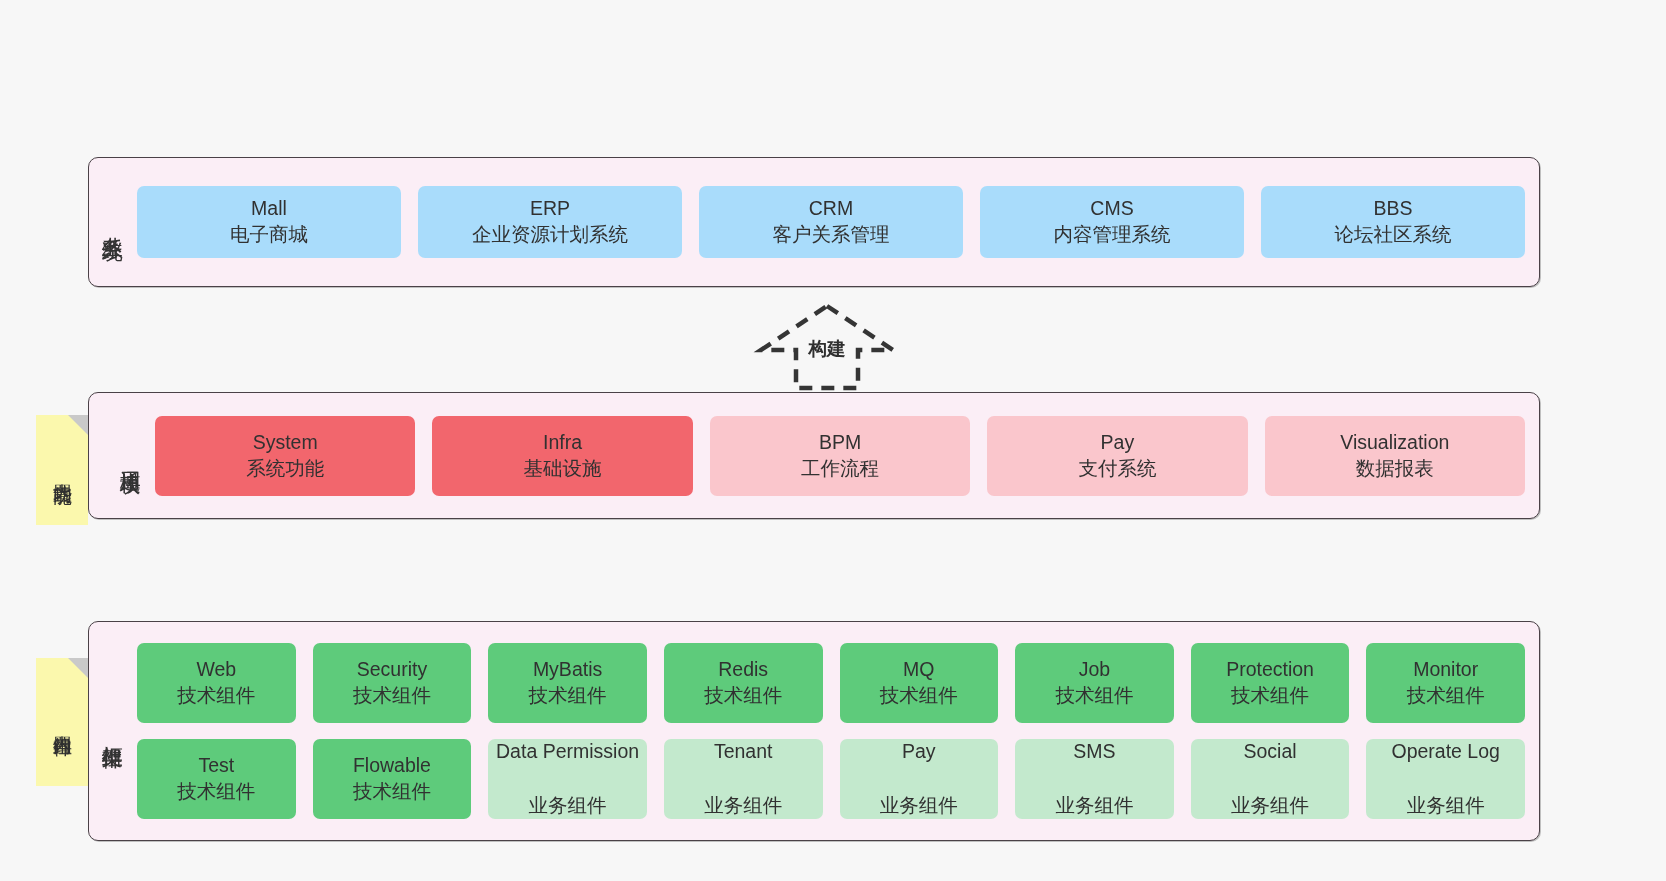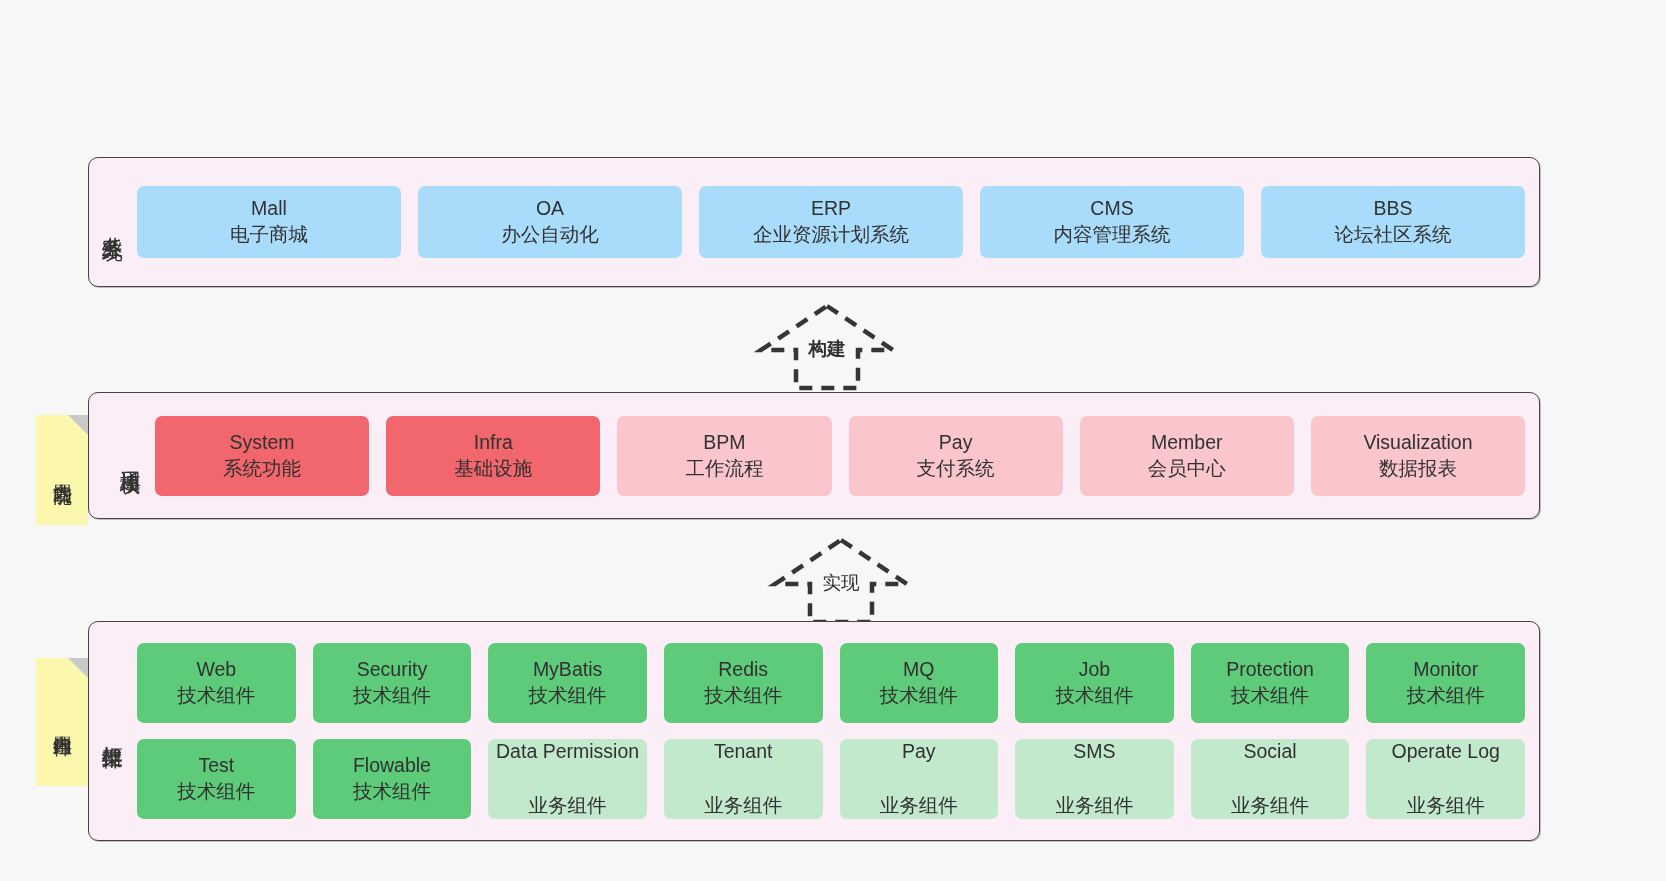--- a/index.html
+++ b/index.html
@@ -134,26 +134,26 @@
 
   <div class="layer" id="layer-business">
     <div class="layer-label">业务系统</div>
     <div class="layer-body">
       <div class="row">
         <div class="card c-blue">
           <span class="en">Mall</span>
           <span class="cn">电子商城</span>
         </div>
         <div class="card c-blue">
-          <span class="en">OA</span>
-          <span class="cn">办公自动化</span>
-        </div>
-        <div class="card c-blue">
           <span class="en">ERP</span>
           <span class="cn">企业资源计划系统</span>
+        </div>
+        <div class="card c-blue">
+          <span class="en">CRM</span>
+          <span class="cn">客户关系管理</span>
         </div>
         <div class="card c-blue">
           <span class="en">CMS</span>
           <span class="cn">内容管理系统</span>
         </div>
         <div class="card c-blue">
           <span class="en">BBS</span>
           <span class="cn">论坛社区系统</span>
         </div>
       </div>
@@ -184,37 +184,27 @@
         </div>
         <div class="card c-pink">
           <span class="en">BPM</span>
           <span class="cn">工作流程</span>
         </div>
         <div class="card c-pink">
           <span class="en">Pay</span>
           <span class="cn">支付系统</span>
         </div>
         <div class="card c-pink">
-          <span class="en">Member</span>
-          <span class="cn">会员中心</span>
-        </div>
-        <div class="card c-pink">
           <span class="en">Visualization</span>
           <span class="cn">数据报表</span>
         </div>
       </div>
     </div>
   </div>
 
-  <div class="arrow" id="arrow-impl">
-    <svg width="140" height="88" viewBox="0 0 140 88">
-      <path d="M70 4 L136 48 L101 48 L101 86 L39 86 L39 48 L4 48 Z" fill="none" stroke="#353535" stroke-width="4.5" stroke-dasharray="13 9" stroke-linejoin="miter"></path>
-    </svg>
-    <span class="arrow-label">实现</span>
-  </div>
 
   <div class="note" id="note-comp">
     <span>内置组件</span>
   </div>
   <div class="layer" id="layer-framework">
     <div class="layer-label">框架组件</div>
     <div class="layer-body">
 
       <div class="row">
         <div class="card c-green">

